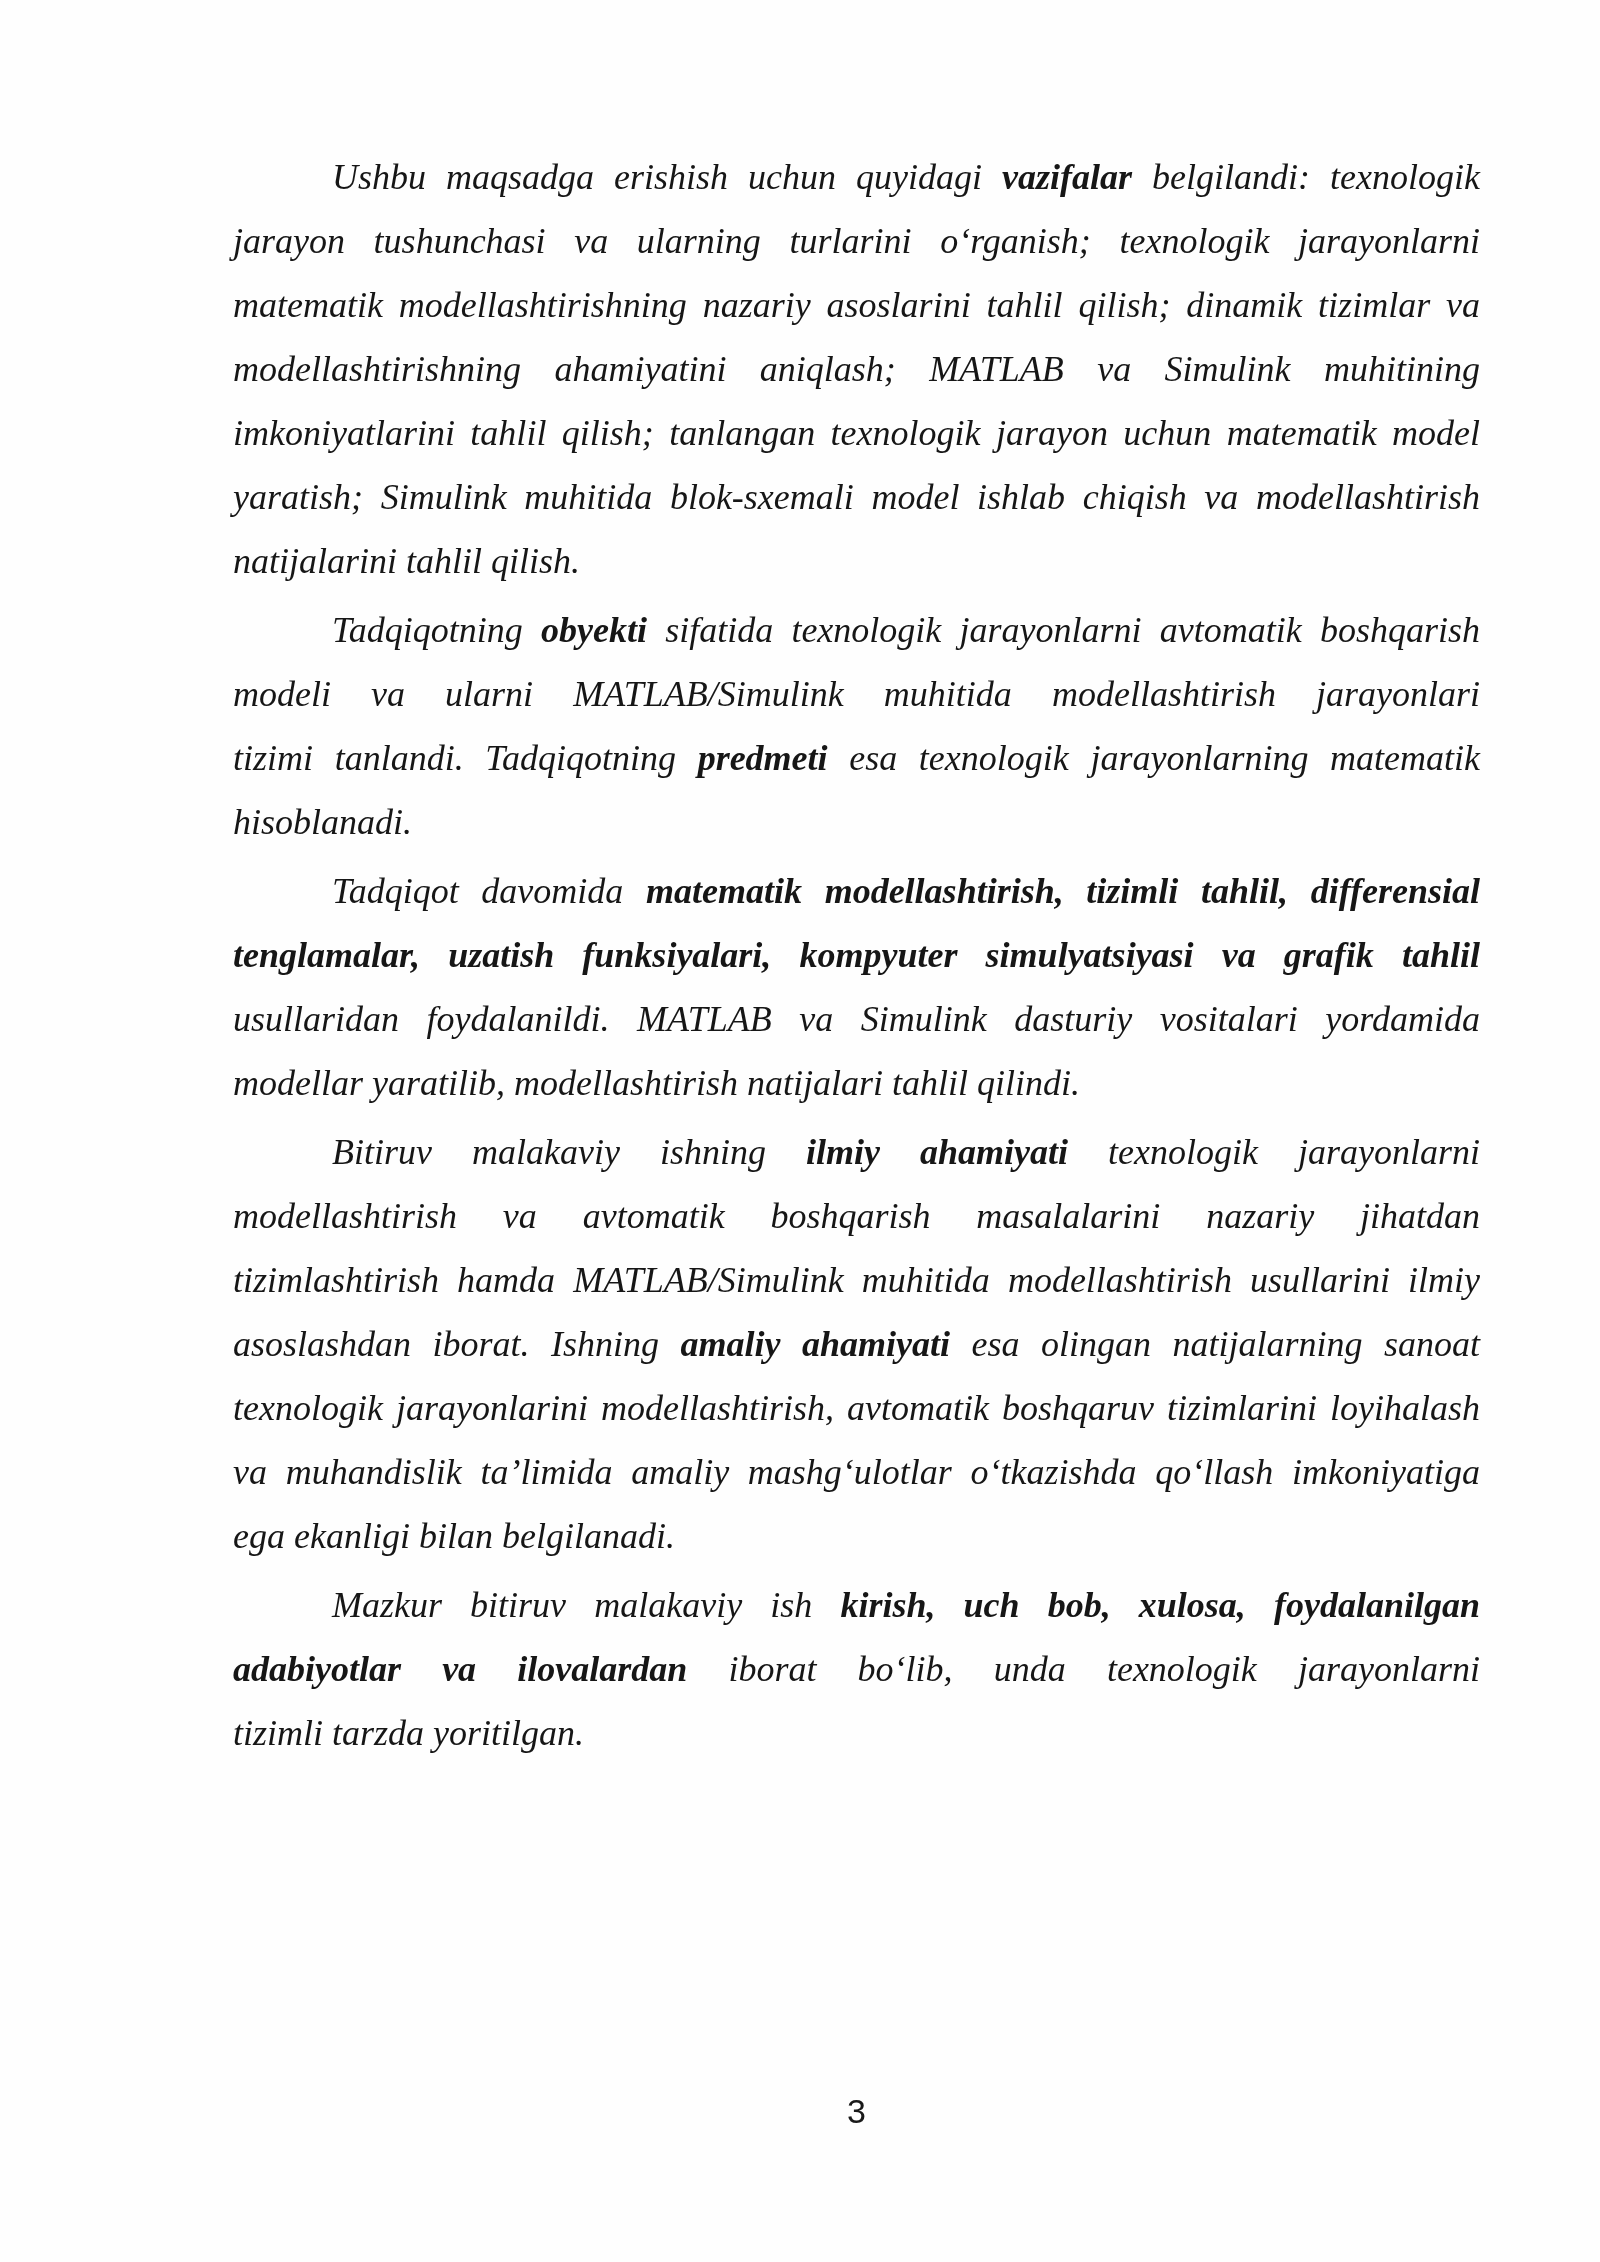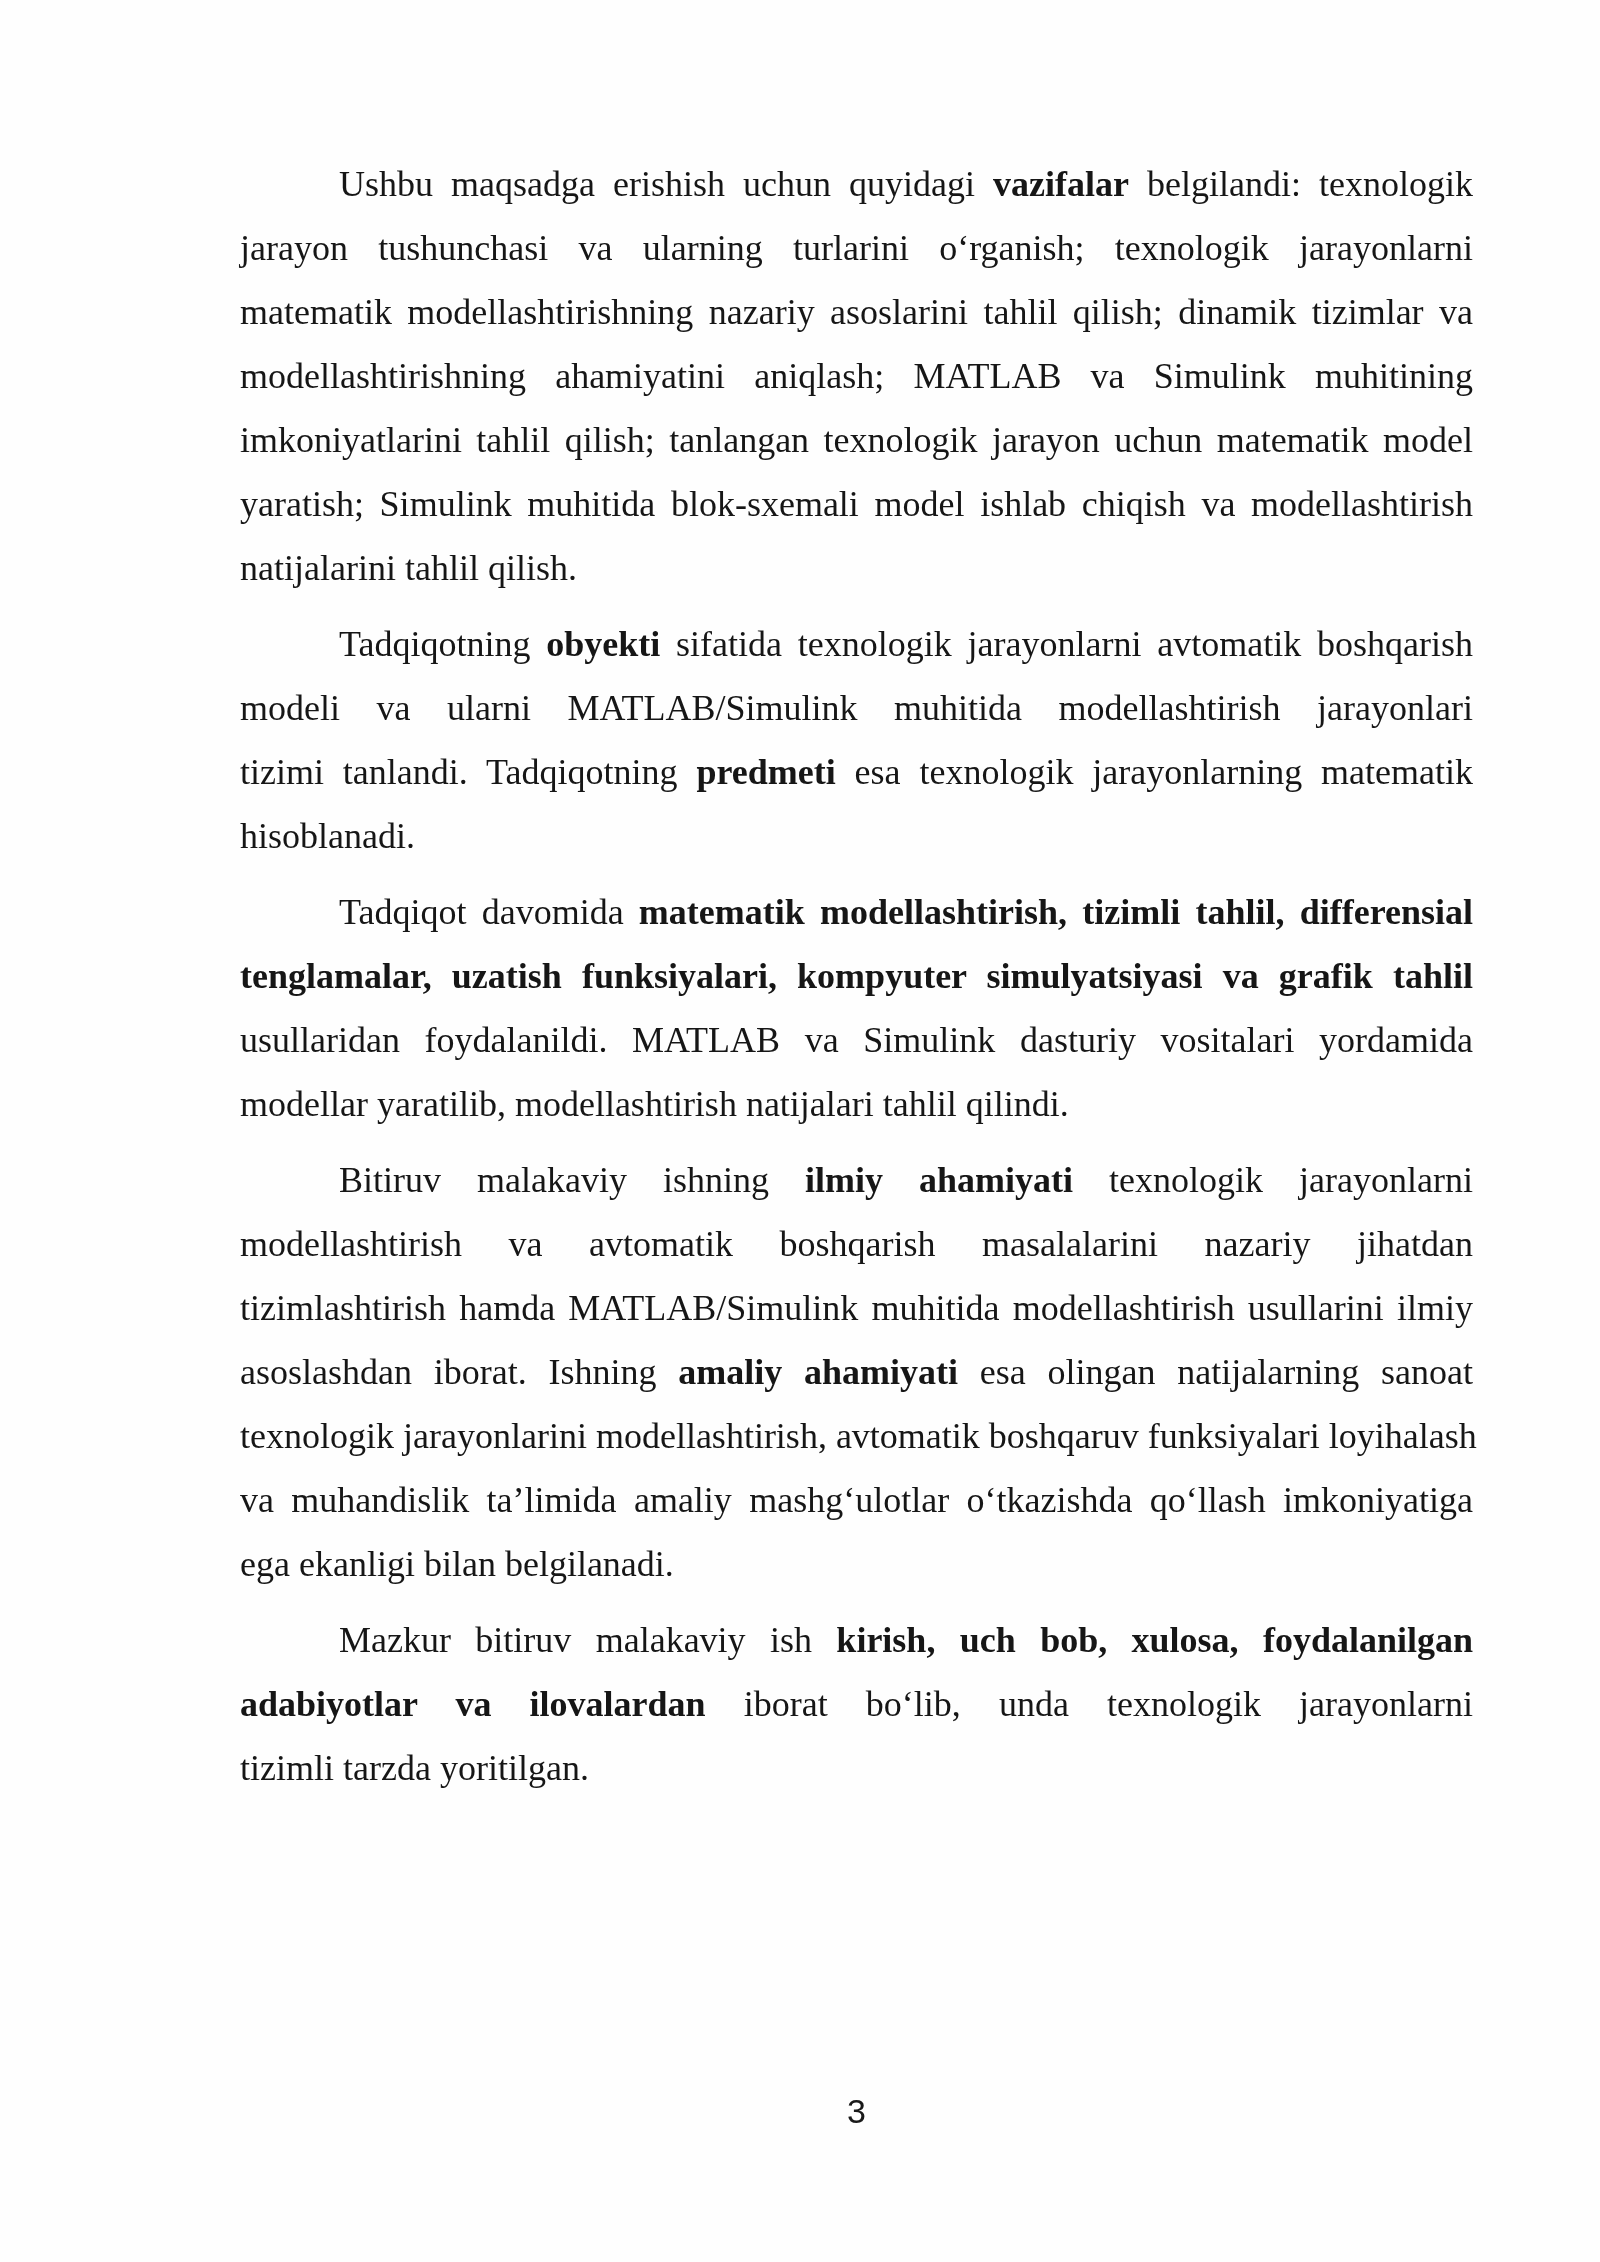--- a/index.html
+++ b/index.html
@@ -18,22 +18,23 @@
   }
   .text-block {
     position: absolute;
     left: 228px;
     top: 140px;
     width: 1257px;
     font-size: 36px;
     line-height: 64px;
   }
   .paragraph {
-    margin: 12px;
+    margin: 5px;
     padding: 0;
+    font-style: italic;
   }
   .line {
     height: 64px;
     text-align: justify;
     text-align-last: justify;
     white-space: nowrap;
   }
   .line.para-end {
     text-align: right;
     text-align-last: left;
@@ -80,21 +81,21 @@
         <div class="line indented"><span>Tadqiqot davomida </span><b>matematik modellashtirish, tizimli tahlil, differensial</b></div>
         <div class="line"><b>tenglamalar, uzatish funksiyalari, kompyuter simulyatsiyasi va grafik tahlil</b></div>
         <div class="line"><span>usullaridan foydalanildi. MATLAB va Simulink dasturiy vositalari yordamida</span></div>
         <div class="line para-end"><span>modellar yaratilib, modellashtirish natijalari tahlil qilindi.</span></div>
       </div>
       <div class="paragraph">
         <div class="line indented"><span>Bitiruv malakaviy ishning </span><b>ilmiy ahamiyati</b><span> texnologik jarayonlarni</span></div>
         <div class="line"><span>modellashtirish va avtomatik boshqarish masalalarini nazariy jihatdan</span></div>
         <div class="line"><span>tizimlashtirish hamda MATLAB/Simulink muhitida modellashtirish usullarini ilmiy</span></div>
         <div class="line"><span>asoslashdan iborat. Ishning </span><b>amaliy ahamiyati</b><span> esa olingan natijalarning sanoat</span></div>
-        <div class="line"><span>texnologik jarayonlarini modellashtirish, avtomatik boshqaruv funksiyalari loyihalash</span></div>
+        <div class="line"><span>texnologik jarayonlarini modellashtirish, avtomatik boshqaruv tizimlarini loyihalash</span></div>
         <div class="line"><span>va muhandislik ta’limida amaliy mashg‘ulotlar o‘tkazishda qo‘llash imkoniyatiga</span></div>
         <div class="line para-end"><span>ega ekanligi bilan belgilanadi.</span></div>
       </div>
       <div class="paragraph">
         <div class="line indented"><span>Mazkur bitiruv malakaviy ish </span><b>kirish, uch bob, xulosa, foydalanilgan</b></div>
         <div class="line"><b>adabiyotlar va ilovalardan</b><span> iborat bo‘lib, unda texnologik jarayonlarni</span></div>
         <div class="line para-end"><span>tizimli tarzda yoritilgan.</span></div>
       </div>
     </div>
   <div class="page-number">3</div>

